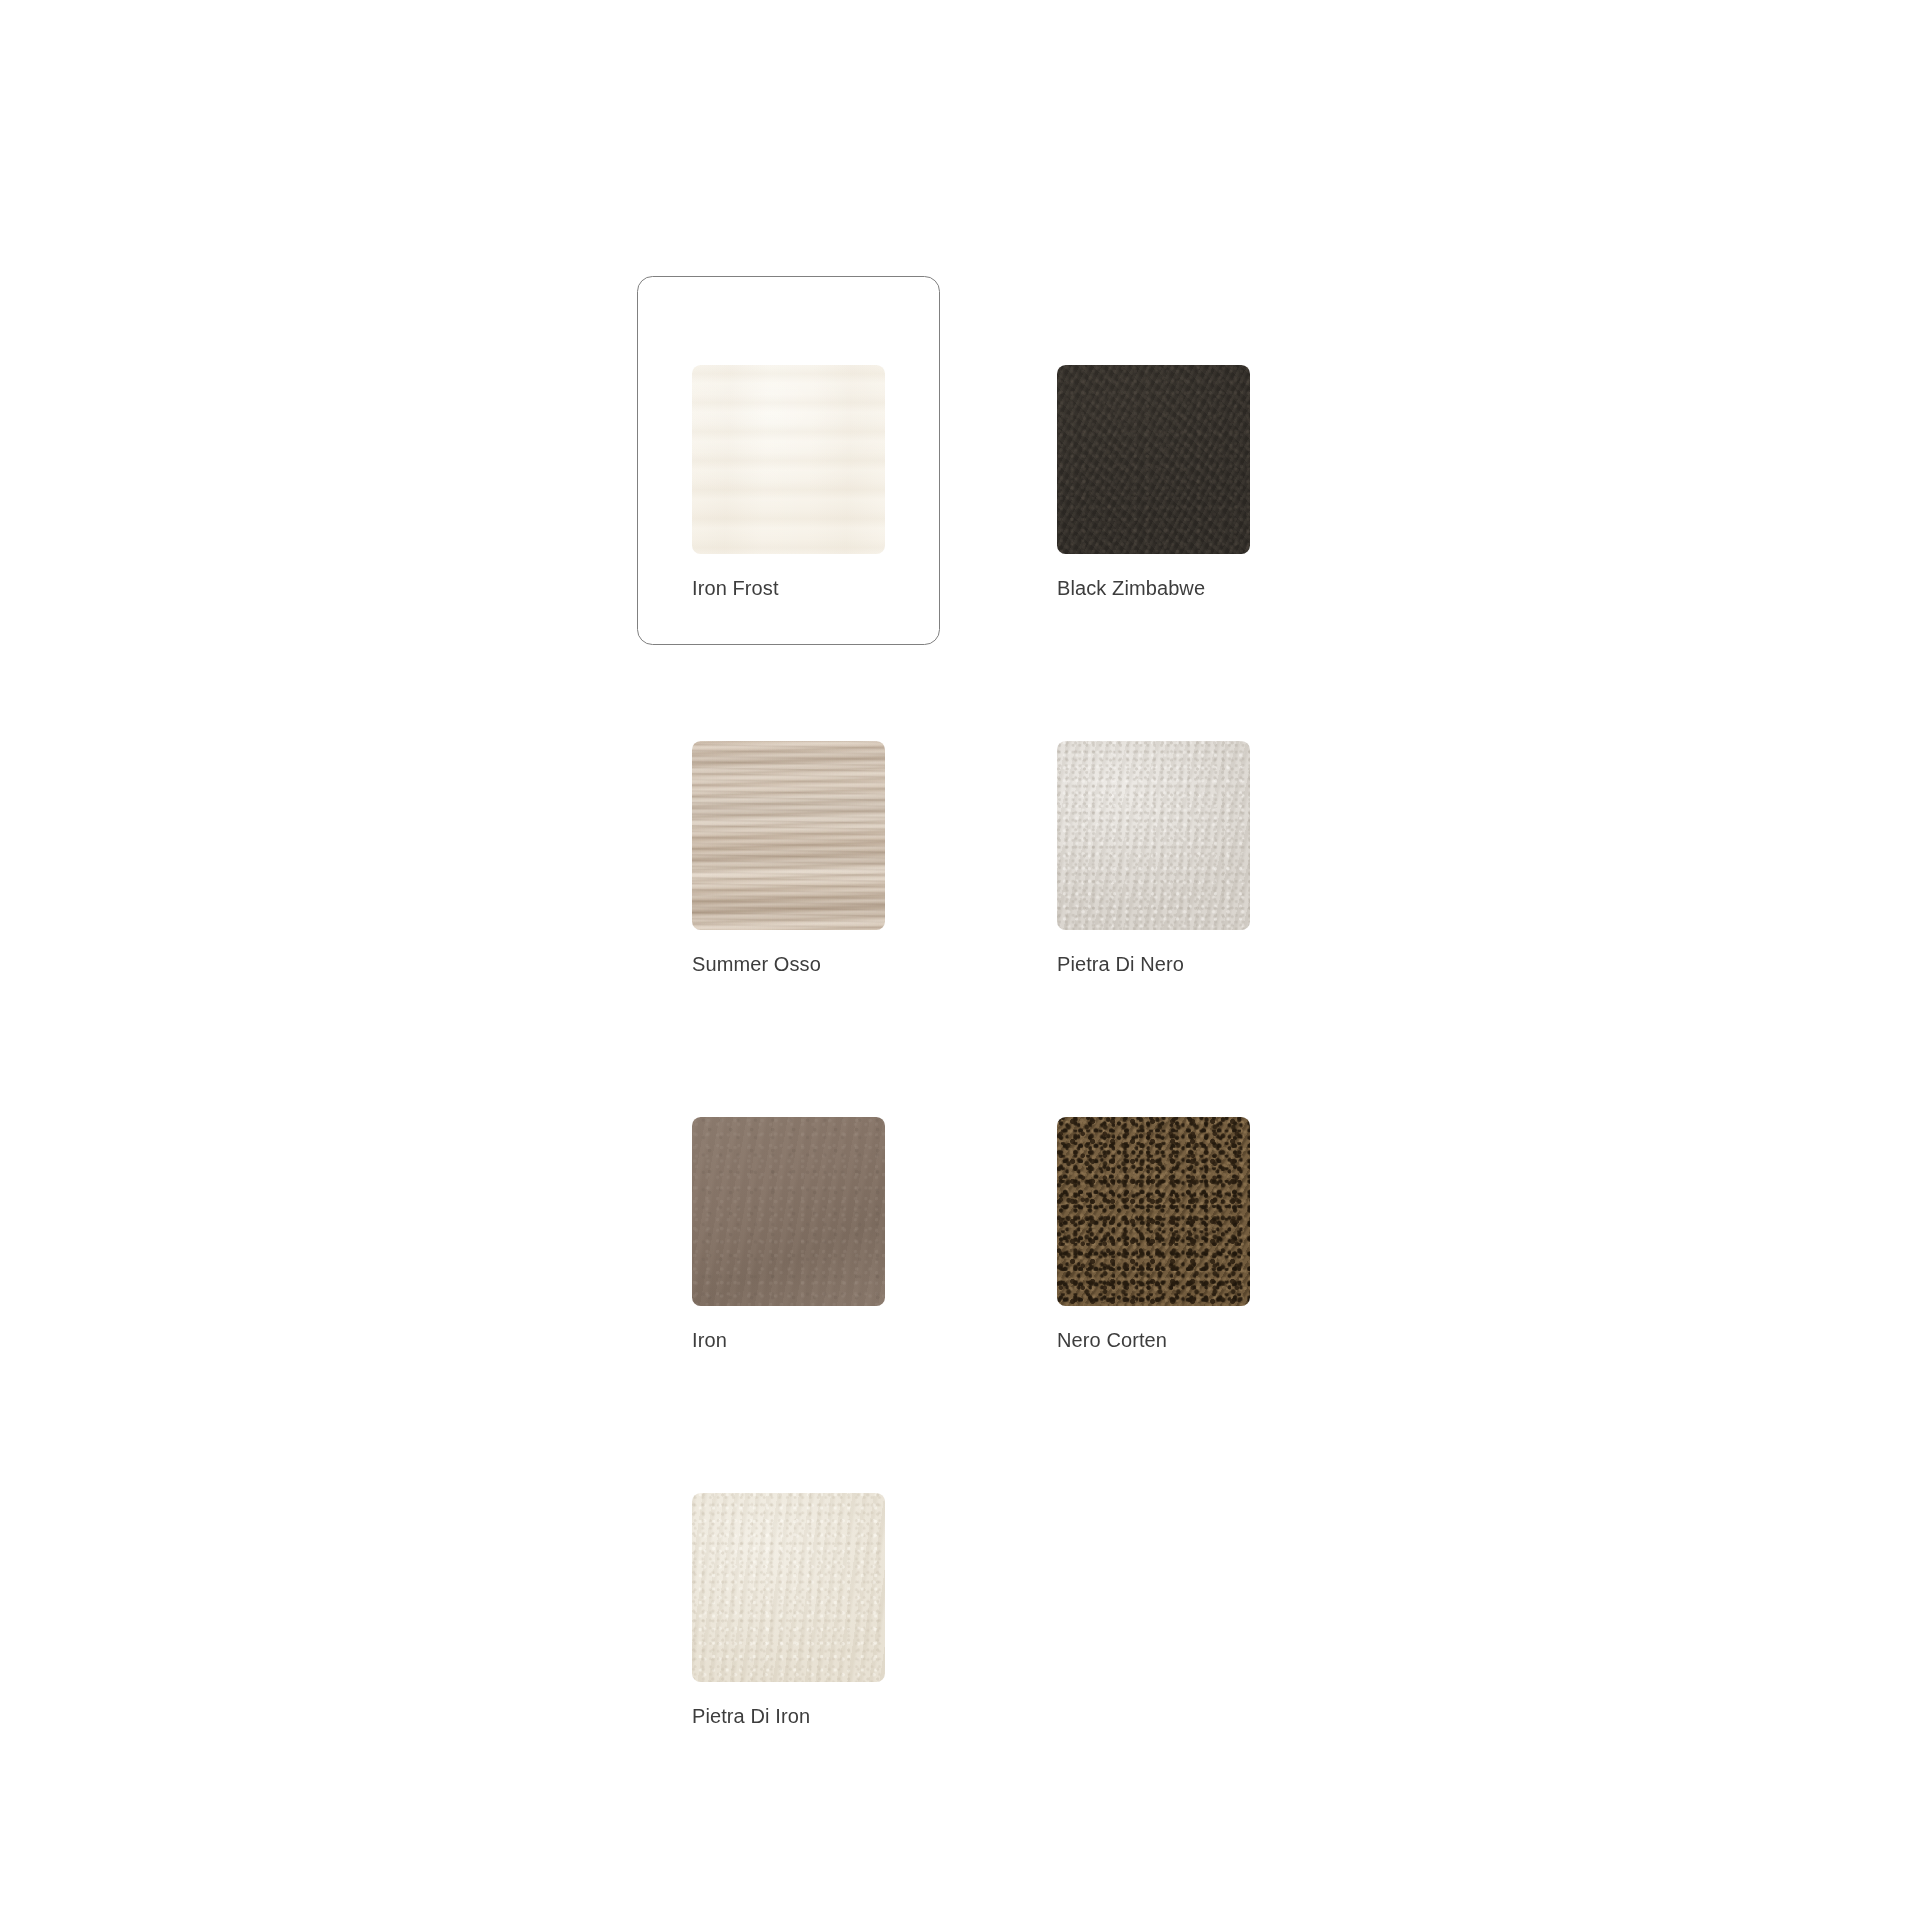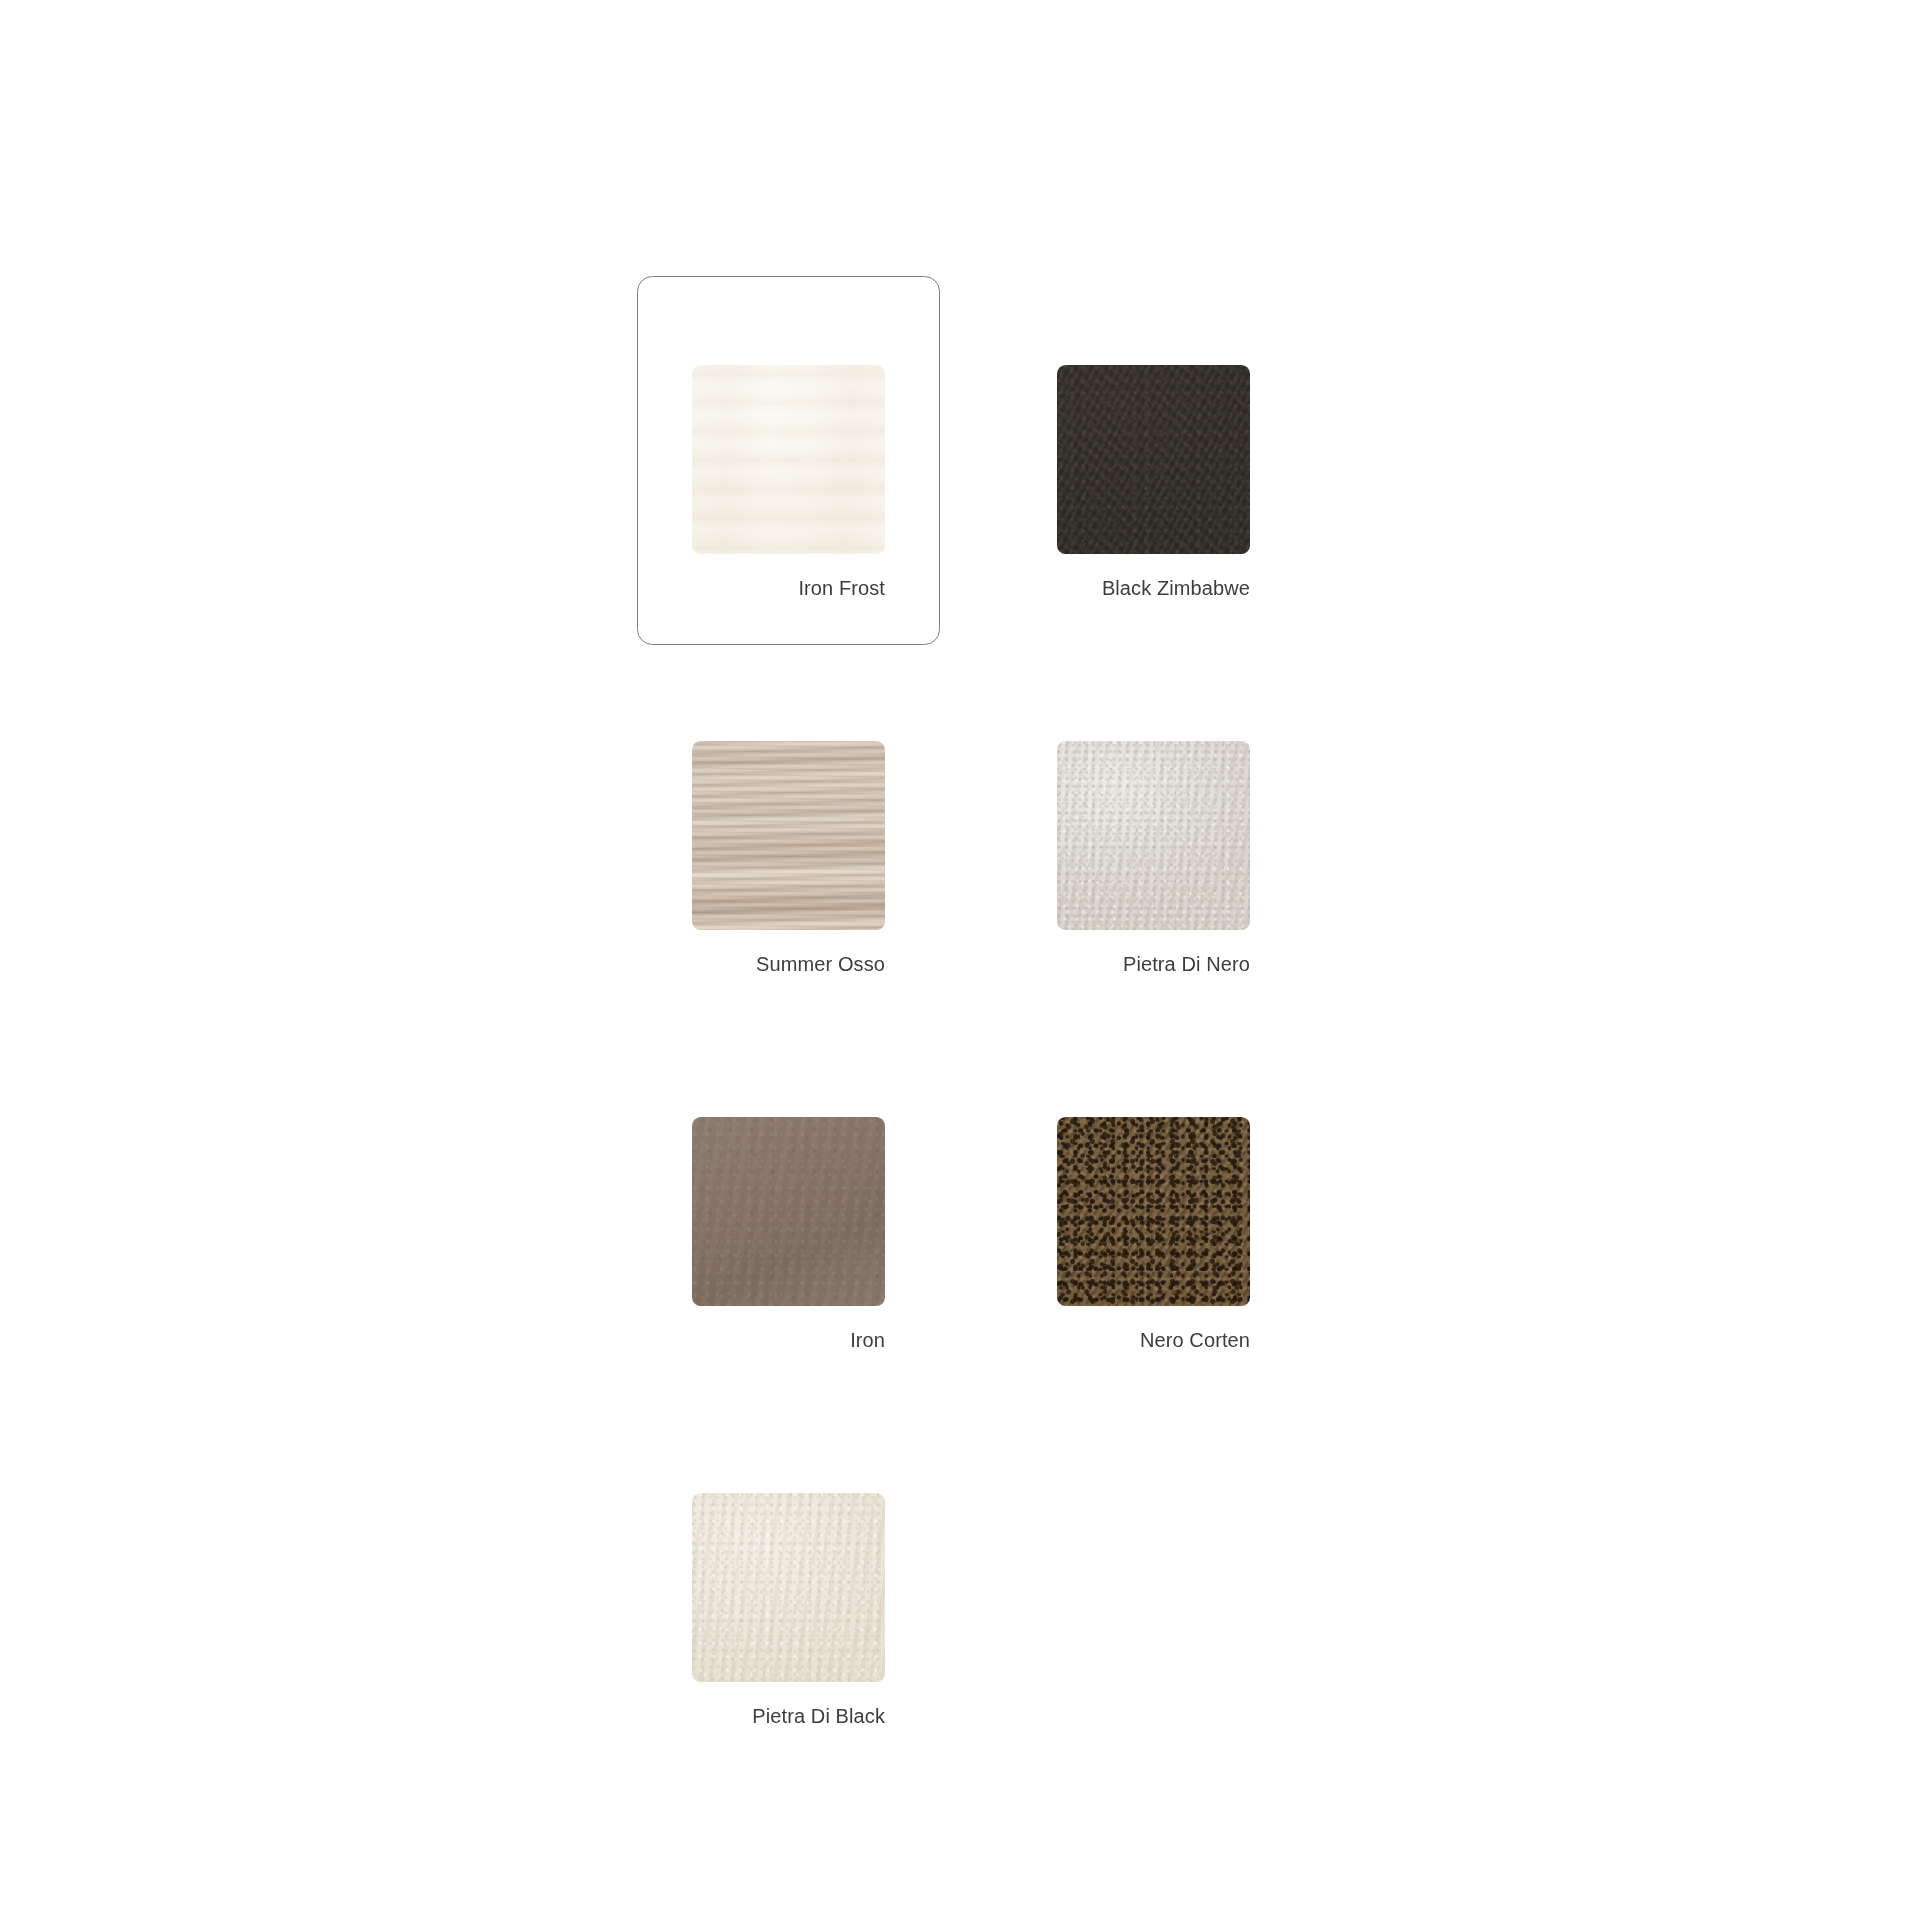--- a/index.html
+++ b/index.html
@@ -29,21 +29,21 @@
     column-gap: 172px;
     row-gap: 139px;
     padding-top: 365px;
   }
 
   .swatch-option {
     position: relative;
     width: 193px;
     display: flex;
     flex-direction: column;
-    align-items: flex-end;
+    align-items: flex-start;
     cursor: pointer;
   }
 
   
   .swatch-option.is-selected::before {
     content: "";
     position: absolute;
     left: -55px;
     right: -55px;
     top: -89px;
@@ -257,17 +257,17 @@
       <div class="swatch-option">
         <div class="swatch-tile tex-barro" title="Barro"></div>
         <div class="swatch-label">Iron</div>
       </div>
       <div class="swatch-option">
         <div class="swatch-tile tex-iron-corten" title="Iron Corten"></div>
         <div class="swatch-label">Nero Corten</div>
       </div>
       <div class="swatch-option">
         <div class="swatch-tile tex-pietra-di-osso" title="Pietra Di Osso"></div>
-        <div class="swatch-label">Pietra Di Black</div>
+        <div class="swatch-label">Pietra Di Iron</div>
       </div>
     </div>
 </div>
 
 
 </body></html>

